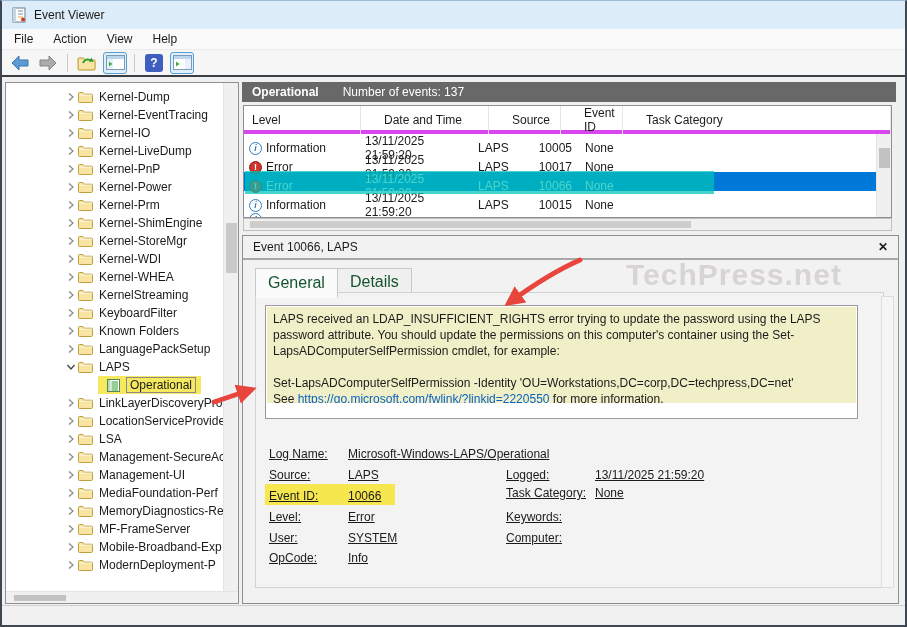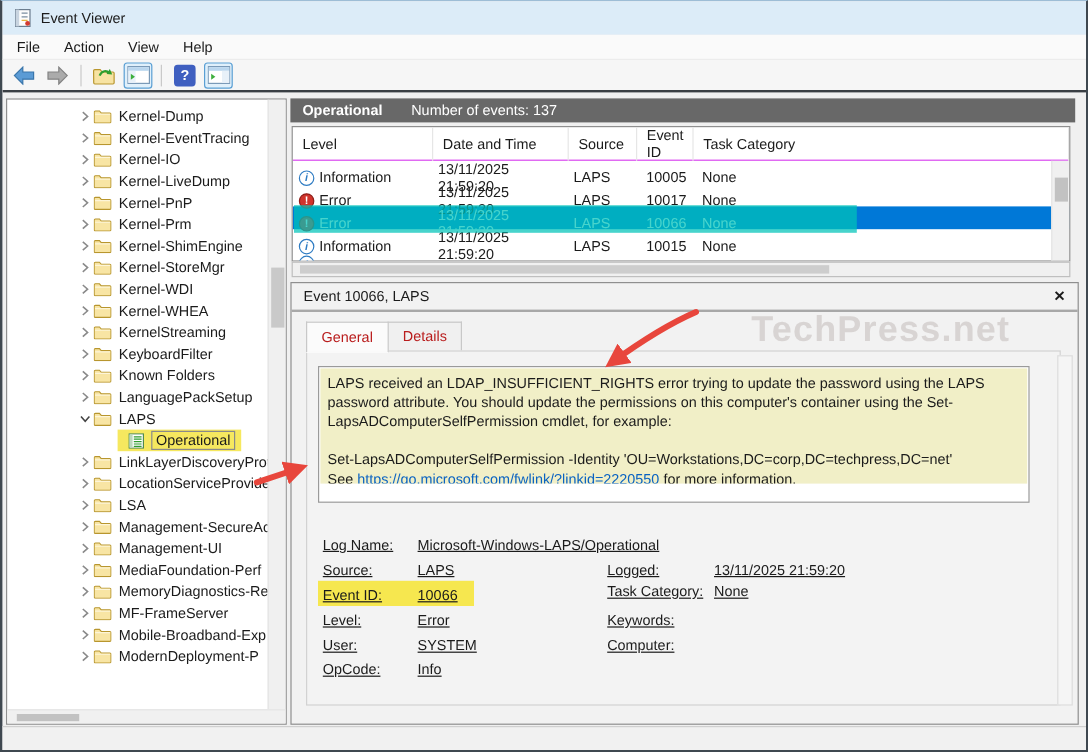--- a/index.html
+++ b/index.html
@@ -39,21 +39,21 @@
   .tree-hscroll { position:absolute; left:0; bottom:0; width:233px; height:12px; background:#f0f0f0; border-top:1px solid #e4e4e4; }
   .tree-hthumb { position:absolute; left:8px; top:3px; width:52px; height:6px; background:#c2c2c2; }
 
   
   .pane-title { position:absolute; left:240px; top:81px; width:654px; height:20px; background:#686868;
                 color:#fff; display:flex; align-items:center; font-size:12px; padding-left:10px; }
   .pane-title b { font-weight:bold; margin-right:24px; }
   .event-list { position:absolute; left:241px; top:104px; width:649px; height:113px; background:#fff;
                 border:1px solid #8f8f8f; overflow:hidden; }
   .col-headers { display:grid; grid-template-columns:117px 113px 57px 47px auto; height:28px;
-                 border-bottom:1px solid #d946ef; font-size:12px; color:#1b1b1b; align-items:center; }
+                 border-bottom:4px solid #d946ef; font-size:12px; color:#1b1b1b; align-items:center;gap:15px; }
   .col-headers span { padding-left:8px; border-right:1px solid #e6e6e6; height:100%; display:flex; align-items:center; }
   .col-headers span:nth-child(4) { justify-content:flex-end; padding-right:6px; }
   .lrow { display:grid; grid-template-columns:117px 113px 57px 47px auto; height:19px; align-items:center;
           font-size:12px; color:#1b1b1b; }
   .lrow.sel { background:#0078d7; color:#fff; }
   .lrow .c-level { display:flex; align-items:center; padding-left:5px; gap:4px; }
   .lrow .c-date { padding-left:4px; }
   .lrow .c-source { padding-left:4px; }
   .lrow .c-id { text-align:right; padding-right:6px; }
   .lrow .c-task { padding-left:7px; }
@@ -69,21 +69,21 @@
                   border:1px solid #bfbfbf; }
   .list-hthumb { position:absolute; left:6px; top:2px; width:441px; height:7px; background:#cdcdcd; }
 
   
   .detail-pane { position:absolute; left:240px; top:234px; width:657px; height:369px; background:#f2f2f2;
                  border:1px solid #8f8f8f; }
   .detail-header { position:absolute; left:0; top:0; width:100%; height:24px; display:flex; align-items:center;
                    font-size:12px; color:#1b1b1b; padding:0 10px; border-bottom:2px solid #a8a8a8; }
   .detail-close { margin-left:auto; font-size:12px; font-weight:bold; color:#1b1b1b; cursor:default; }
   .tabs { position:absolute; left:12px; top:32px; display:flex; }
-  .tab { font-size:12px; padding:4px 12px 5px; border:1px solid #c8c8c8; background:#f0f0f0; color:#b91c1c; }
+  .tab { font-size:16px; padding:4px 12px 5px; border:1px solid #c8c8c8; background:#f0f0f0; color:#14532d; }
   .tab.active { background:#fbfbfb; border-bottom:1px solid #fbfbfb; position:relative; z-index:2; padding-top:5px; }
   .tab + .tab { border-left:none; }
   .tab-page { position:absolute; left:12px; top:56px; width:629px; height:296px; border:1px solid #d2d2d2; background:#f3f3f3; }
   .desc-box { position:absolute; left:22px; top:69px; width:593px; height:114px; border:1px solid #9a9a9a; background:#fff; }
   .desc-inner { position:absolute; left:1px; top:1px; right:1px; height:96px; background:#f1efc7;
                 font-size:12px; line-height:16px; color:#1b1b1b; padding:4px 6px; overflow:hidden; }
   .desc-inner a { color:#0a63c2; text-decoration:underline; }
   .fields { position:absolute; left:0; top:0; width:100%; height:100%; font-size:12px; color:#1b1b1b; }
   .frow { position:absolute; height:18px; display:flex; align-items:center;text-decoration:underline; }
   .flabel { display:inline-block; }
@@ -240,20 +240,34 @@
             <svg width="10" height="10" viewBox="0 0 10 10">
               <polyline points="3,1.5 7,5 3,8.5" fill="none" stroke="#8a8a8a" stroke-width="1.3"></polyline>
             </svg>
           </span>
           <span class="tree-icon">
             <svg width="15" height="12" viewBox="0 0 15 12">
               <path d="M0.5 2.5 a1 1 0 0 1 1-1 h3.4 l1.5 1.7 h7.1 a1 1 0 0 1 1 1 v6.3 a1 1 0 0 1 -1 1 h-12 a1 1 0 0 1 -1 -1 Z" fill="#f8e5a4" stroke="#b8962e" stroke-width="0.9"></path>
               <line x1="1.2" y1="4.2" x2="13.8" y2="4.2" stroke="#fdf5d8"></line>
             </svg>
           </span>
+          <span class="tree-label">Kernel-Power</span>
+        </div>
+        <div class="tree-row">
+          <span class="tree-chevron">
+            <svg width="10" height="10" viewBox="0 0 10 10">
+              <polyline points="3,1.5 7,5 3,8.5" fill="none" stroke="#8a8a8a" stroke-width="1.3"></polyline>
+            </svg>
+          </span>
+          <span class="tree-icon">
+            <svg width="15" height="12" viewBox="0 0 15 12">
+              <path d="M0.5 2.5 a1 1 0 0 1 1-1 h3.4 l1.5 1.7 h7.1 a1 1 0 0 1 1 1 v6.3 a1 1 0 0 1 -1 1 h-12 a1 1 0 0 1 -1 -1 Z" fill="#f8e5a4" stroke="#b8962e" stroke-width="0.9"></path>
+              <line x1="1.2" y1="4.2" x2="13.8" y2="4.2" stroke="#fdf5d8"></line>
+            </svg>
+          </span>
           <span class="tree-label">Kernel-Prm</span>
         </div>
         <div class="tree-row">
           <span class="tree-chevron">
             <svg width="10" height="10" viewBox="0 0 10 10">
               <polyline points="3,1.5 7,5 3,8.5" fill="none" stroke="#8a8a8a" stroke-width="1.3"></polyline>
             </svg>
           </span>
           <span class="tree-icon">
             <svg width="15" height="12" viewBox="0 0 15 12">

